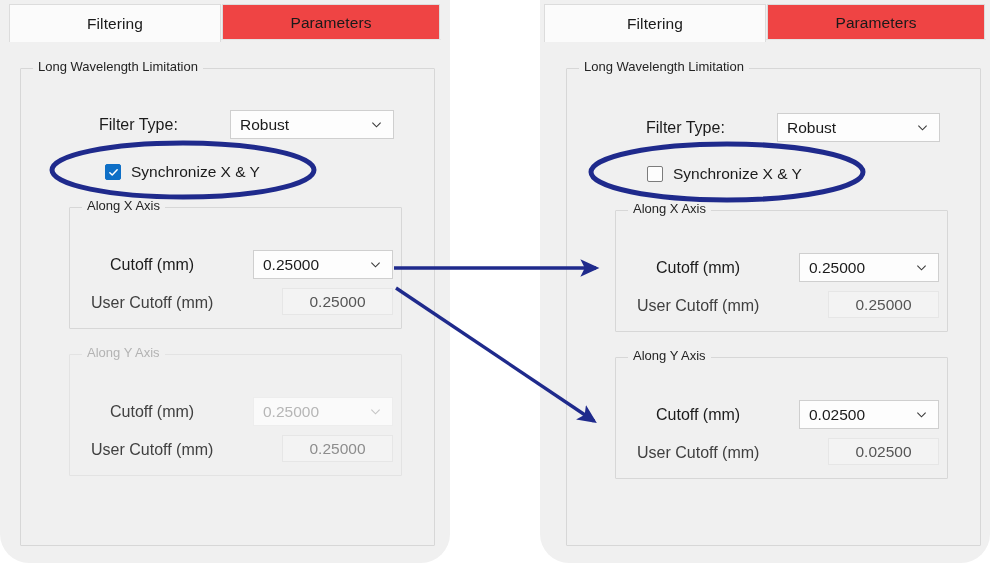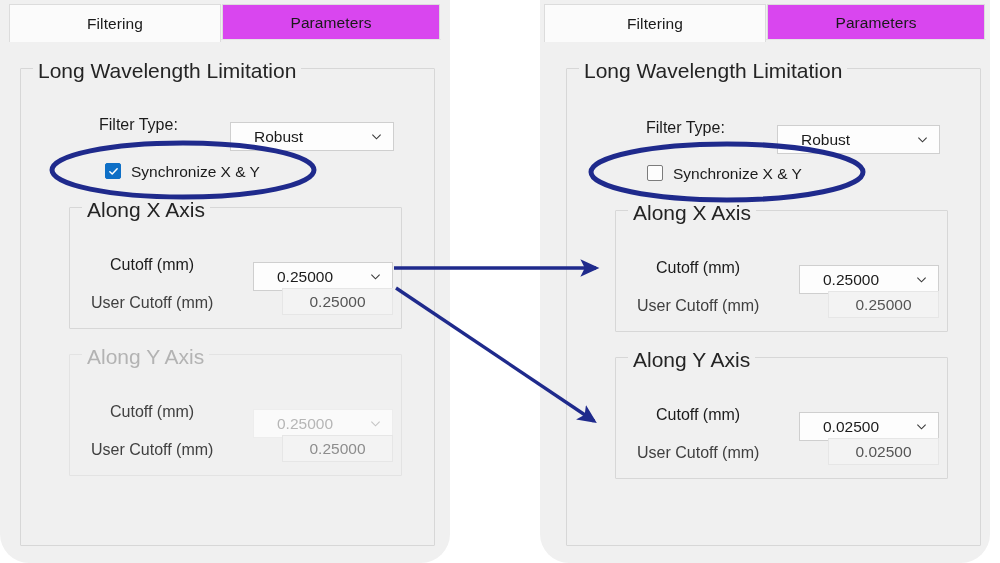--- a/index.html
+++ b/index.html
@@ -46,21 +46,21 @@
     justify-content: center;
     font-size: 15.5px;
     color: #1a1a1a;
     letter-spacing: .1px;
   }
   .tab.selected {
     background: #fbfbfb;
     height: 38px;
   }
   .tab.unselected {
-    background: #d946ef;
+    background: #ef4444;
     text-align: right;
   }
   .tab-underline {
     position: absolute;
     left: 0; right: 0;
     top: 39px;
     height: 1px;
     background: #e4e4e4;
   }
 
@@ -77,21 +77,21 @@
     box-sizing: border-box;
     border: 1px solid #d7d7d7;
     border-radius: 1px;
   }
   .groupbox > .gb-title {
     position: absolute;
     top: -10px;
     left: 12px;
     background: #f0f0f0;
     padding: 0 5px;
-    font-size: 21px;
+    font-size: 13px;
     color: #242424;
     white-space: nowrap;
   }
   .groupbox.dimmed { border-color: #e3e3e3; }
   .groupbox.dimmed > .gb-title { color: #b3b3b3; }
 
   
   .lbl {
     position: absolute;
     font-size: 16px;
@@ -102,22 +102,21 @@
 
   .combo {
     position: absolute;
     box-sizing: border-box;
     background: #fdfdfd;
     border: 1px solid #cfcfcf;
     display: flex;
     align-items: center;
     font-size: 15.5px;
     color: #1b1b1b;
-    padding-left: 23px;
-    margin-top: 12px;
+    padding-left: 9px;
   }
   .combo .chev {
     position: absolute;
     right: 11px;
     top: 50%;
     width: 11px;
     height: 11px;
     margin-top: -6px;
   }
   .combo.dim {
@@ -136,21 +135,21 @@
     justify-content: center;
     font-size: 15.5px;
     color: #555555;
   }
   .textbox.dim { color: #8d8d8d; }
 
   
   .checkrow {
     position: absolute;
     display: flex;
-    align-items: flex-start;
+    align-items: center;
   }
   .cbox {
     width: 16px;
     height: 16px;
     box-sizing: border-box;
     border-radius: 2px;
     flex: 0 0 auto;
     position: relative;
   }
   .cbox.checked {

